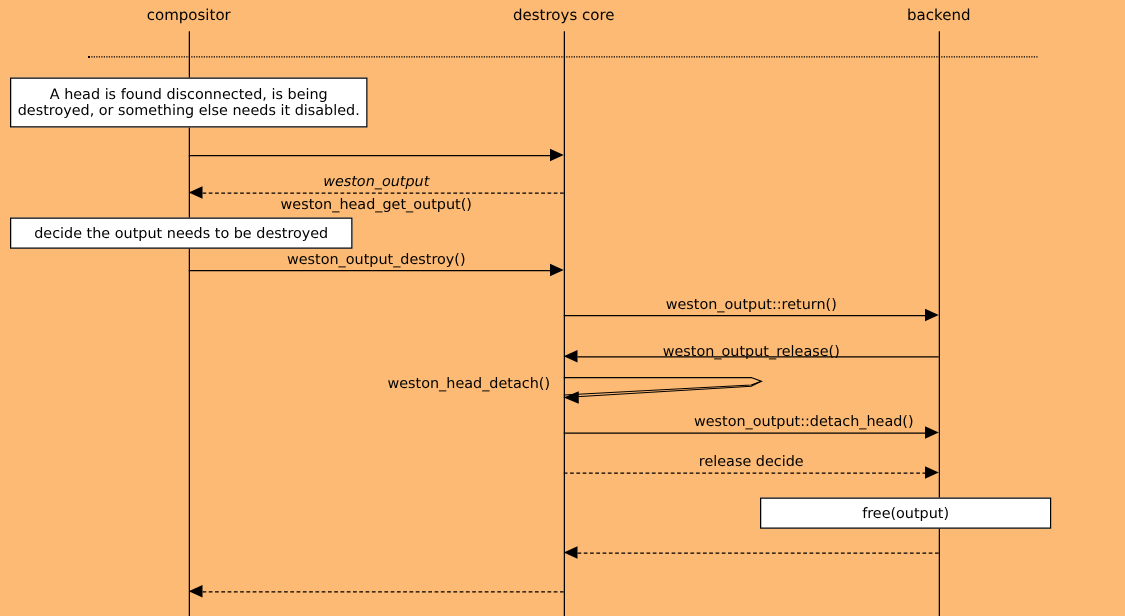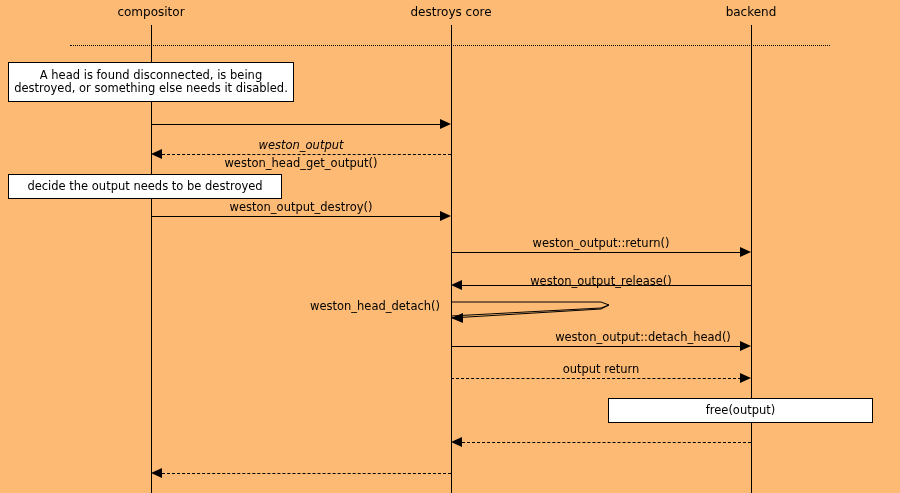--- a/index.html
+++ b/index.html
@@ -107,21 +107,21 @@
   <div class="participant-label" style="left:751px; top:5px;">backend</div>
 
   <div class="lifeline" style="left:151px; top:25px; height:468px;"></div>
   <div class="lifeline" style="left:451px; top:25px; height:468px;"></div>
   <div class="lifeline" style="left:751px; top:25px; height:468px;"></div>
 
   <div class="separator-line" style="left:70px; top:45px; width:760px;"></div>
 
   <div class="note-box" style="left:8px; top:62px; width:286px; height:40px;">A head is found disconnected, is being destroyed, or something else needs it disabled.</div>
   <div class="note-box" style="left:8px; top:174px; width:274px; height:25px;">decide the output needs to be destroyed</div>
-  <div class="note-box" style="left:608px; top:398px; width:265px; height:25px;">free(output)</div>
+  <div class="note-box" style="left:608px; top:398px; width:233px; height:25px;">free(output)</div>
 
   <div class="msg-label" style="left:301px; top:109px;margin-top:48px;">weston_head_get_output()</div>
   <div class="msg-line" style="left:151px; top:124px; width:290px;"></div>
   <div class="arrowhead right" style="left:440px; top:119px;"></div>
 
   <div class="msg-label" style="left:301px; top:139px;font-style:italic;">weston_output</div>
   <div class="msg-line dashed" style="left:162px; top:154px; width:289px;"></div>
   <div class="arrowhead left" style="left:151px; top:149px;"></div>
 
   <div class="msg-label" style="left:301px; top:201px;">weston_output_destroy()</div>
@@ -142,21 +142,21 @@
       <path d="M0,6 L150,6 L158,9 L150,12 L0,20" fill="none" stroke="#000000" stroke-width="1"></path>
       <path d="M0,22 L150,13 L158,9" fill="none" stroke="#000000" stroke-width="1"></path>
       <polygon points="0,22 12,17 12,27" fill="#000000"></polygon>
     </svg>
   </div>
 
   <div class="msg-label" style="left:601px; top:331px;margin-left:42px;">weston_output::detach_head()</div>
   <div class="msg-line" style="left:451px; top:346px; width:290px;"></div>
   <div class="arrowhead right" style="left:740px; top:341px;"></div>
 
-  <div class="msg-label" style="left:601px; top:363px;">output return</div>
+  <div class="msg-label" style="left:601px; top:363px;">release decide</div>
   <div class="msg-line dashed" style="left:451px; top:378px; width:290px;"></div>
   <div class="arrowhead right" style="left:740px; top:373px;"></div>
 
   <div class="msg-line dashed" style="left:462px; top:442px; width:289px;"></div>
   <div class="arrowhead left" style="left:451px; top:437px;"></div>
 
   <div class="msg-line dashed" style="left:162px; top:473px; width:289px;"></div>
   <div class="arrowhead left" style="left:151px; top:468px;"></div>
 
 </div>

